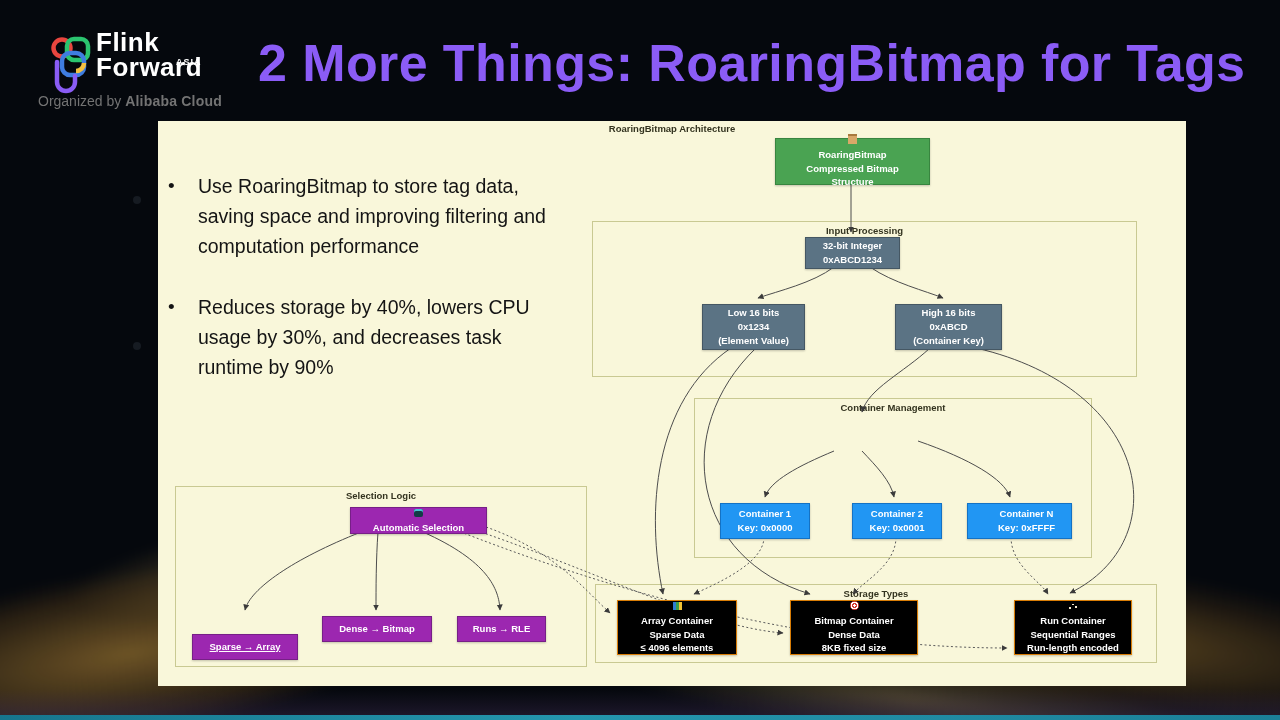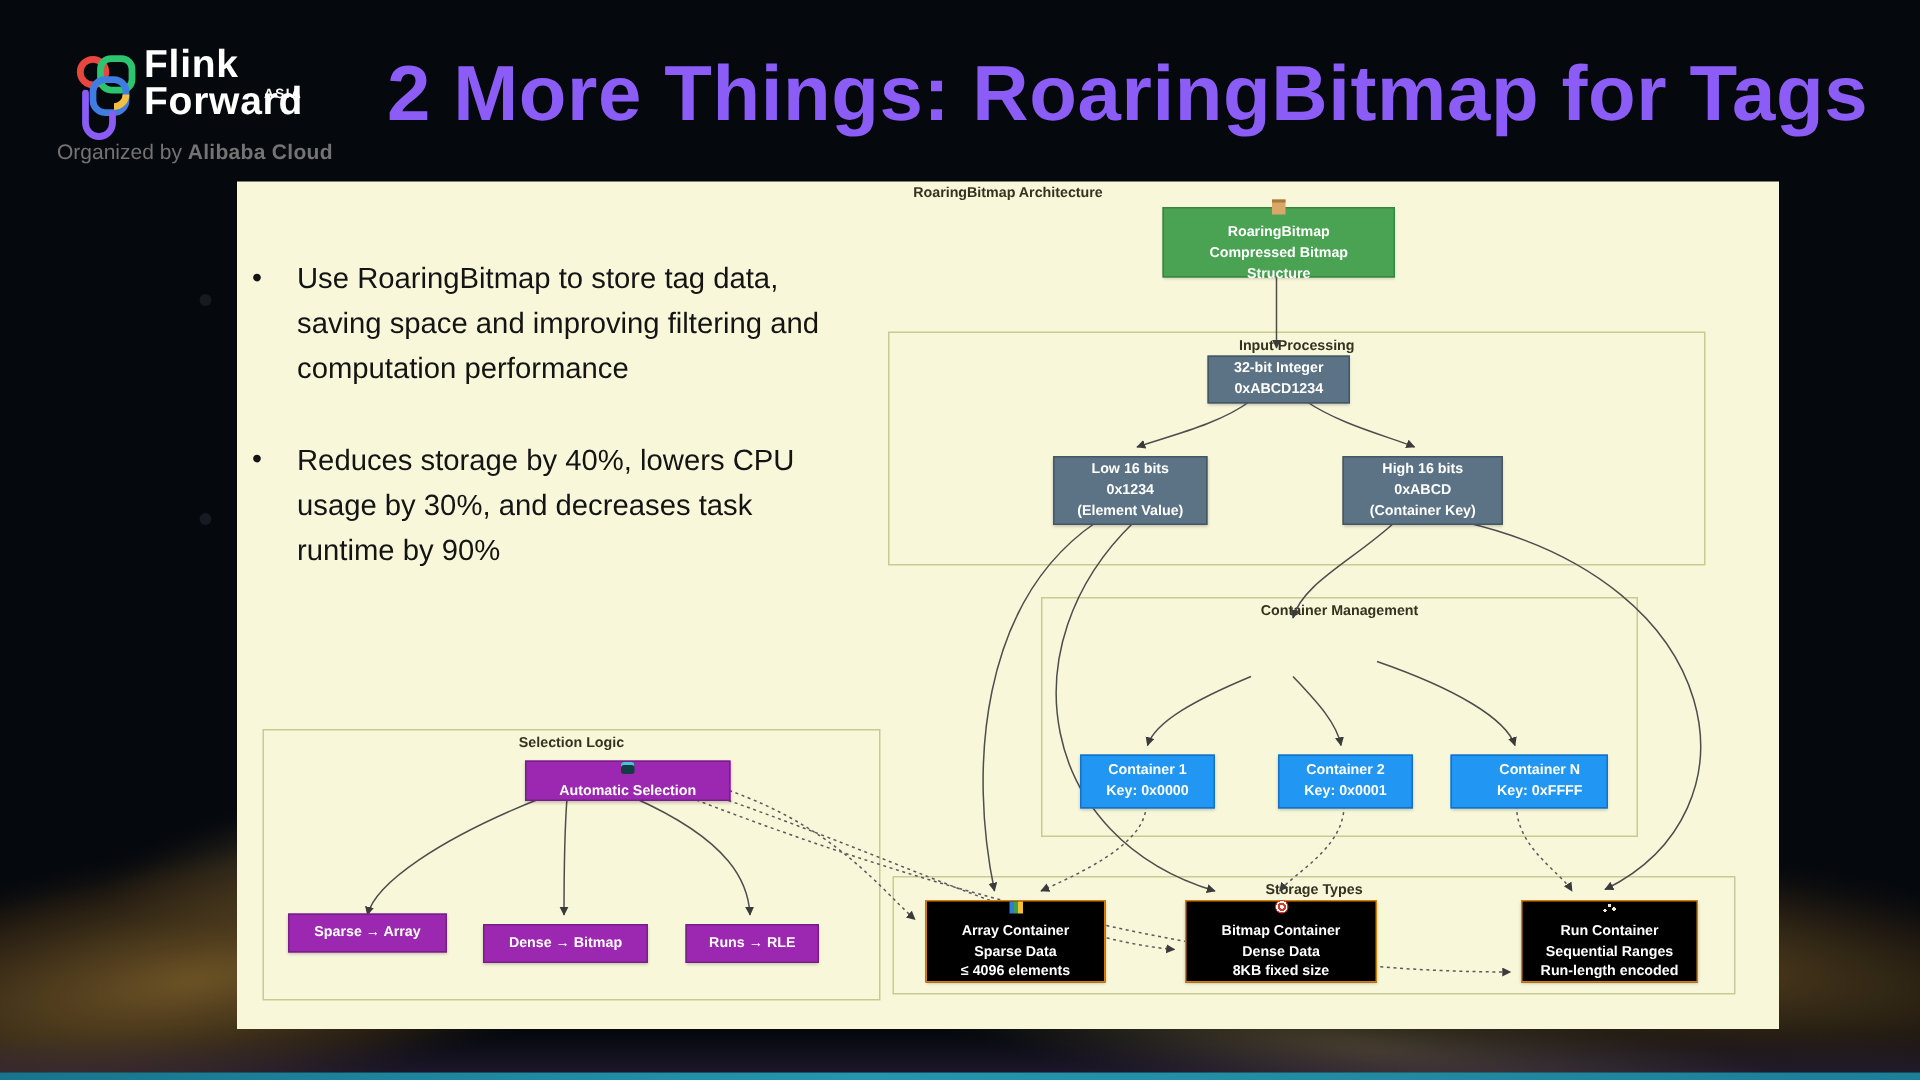--- a/index.html
+++ b/index.html
@@ -199,21 +199,21 @@
       <span>Key: 0x0001</span>
     </div>
     <div class="node n-blue" style="left:809px;top:382px;width:89px;height:34px;padding-left:14px;">
       <span>Container N</span>
       <span>Key: 0xFFFF</span>
     </div>
 
     <div class="node n-purple" style="left:155px;top:386px;width:135px;height:25px;margin-left:37px;">
       <span class="tline"><i class="icon i-scale"></i><span>Automatic Selection</span></span>
     </div>
-    <div class="node n-purple" style="left:34px;top:488px;width:104px;height:24px;">
+    <div class="node n-purple" style="left:34px;top:513px;width:104px;height:24px;text-decoration:underline;">
       <span>Sparse → Array</span>
     </div>
     <div class="node n-purple" style="left:164px;top:495px;width:108px;height:24px;">
       <span>Dense → Bitmap</span>
     </div>
     <div class="node n-purple" style="left:299px;top:495px;width:87px;height:24px;">
       <span>Runs → RLE</span>
     </div>
 
     <div class="node n-orange" style="left:459px;top:479px;width:118px;height:53px;">

